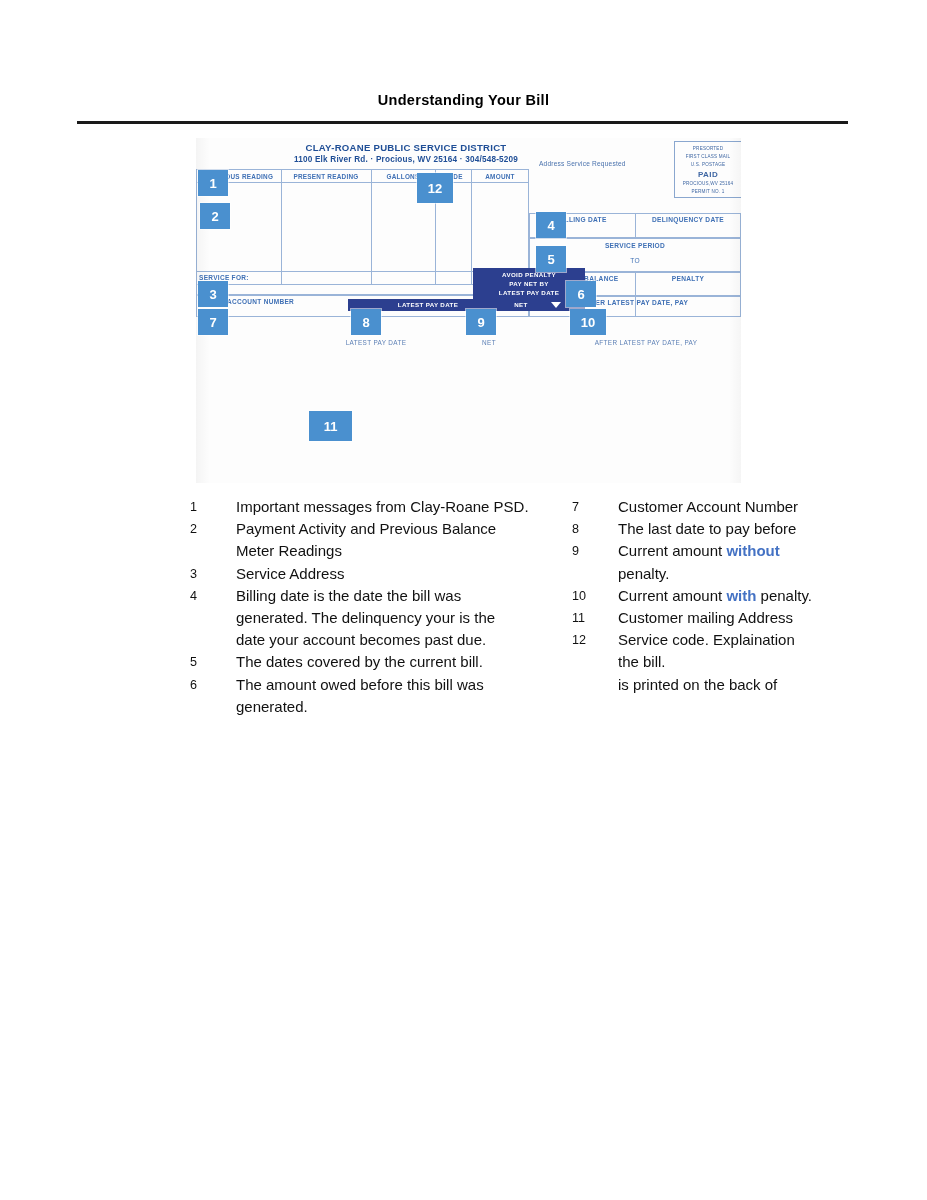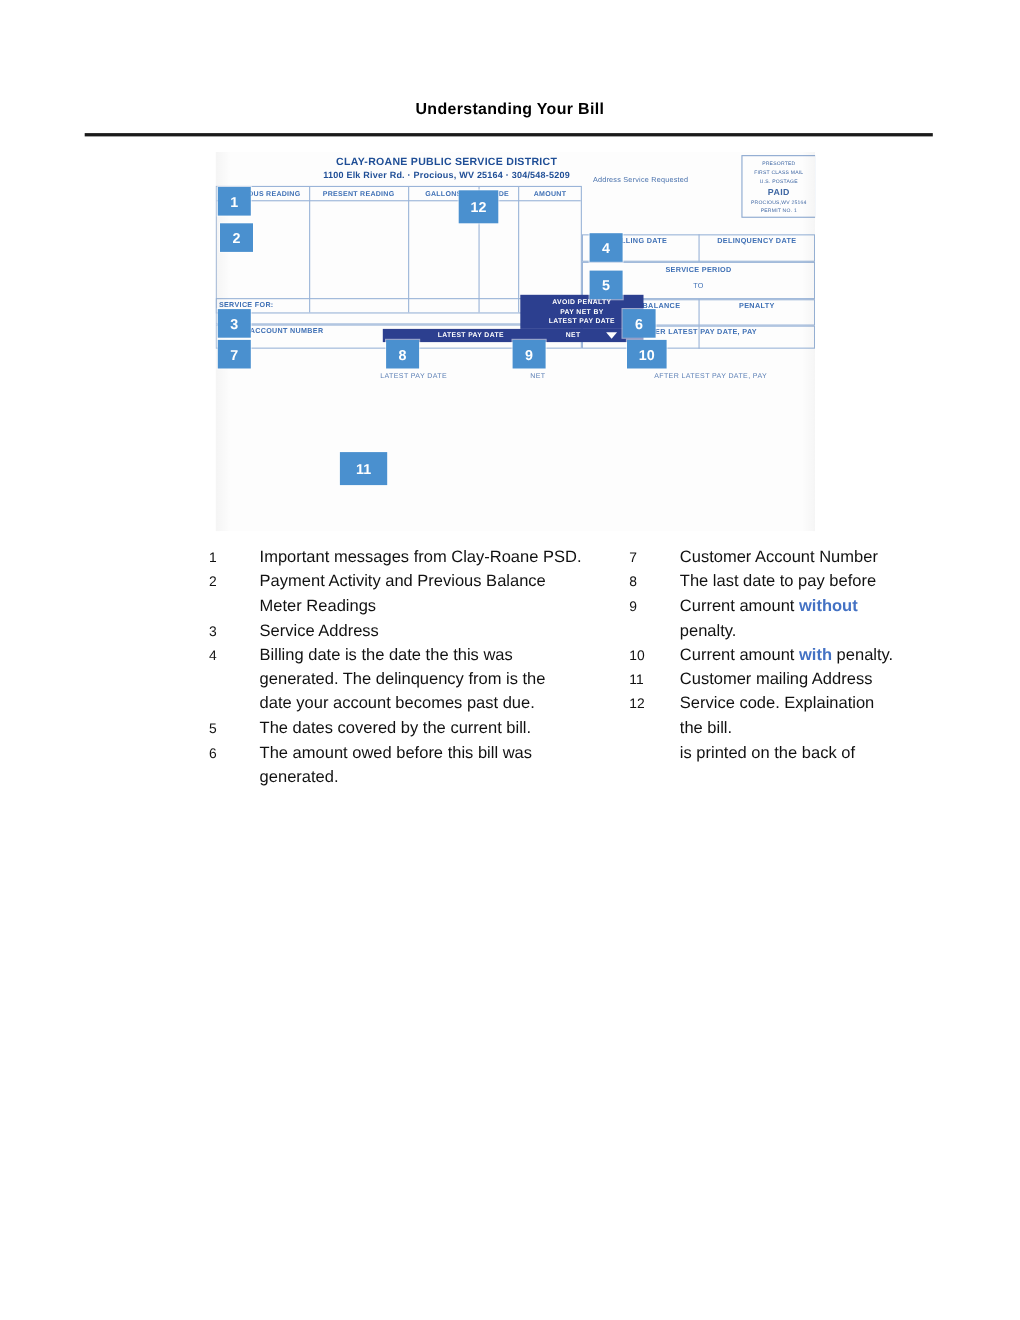--- a/index.html
+++ b/index.html
@@ -310,25 +310,25 @@
       <div class="lrow">
         <div class="lnum"></div>
         <div class="ltext">Meter Readings</div>
       </div>
       <div class="lrow">
         <div class="lnum">3</div>
         <div class="ltext">Service Address</div>
       </div>
       <div class="lrow">
         <div class="lnum">4</div>
-        <div class="ltext">Billing date is the date the this was</div>
-      </div>
-      <div class="lrow">
-        <div class="lnum"></div>
-        <div class="ltext">generated.  The delinquency from is the</div>
+        <div class="ltext">Billing date is the date the bill was</div>
+      </div>
+      <div class="lrow">
+        <div class="lnum"></div>
+        <div class="ltext">generated.  The delinquency your is the</div>
       </div>
       <div class="lrow">
         <div class="lnum"></div>
         <div class="ltext">date your account becomes past due.</div>
       </div>
       <div class="lrow">
         <div class="lnum">5</div>
         <div class="ltext">The dates covered by the current bill.</div>
       </div>
       <div class="lrow">

